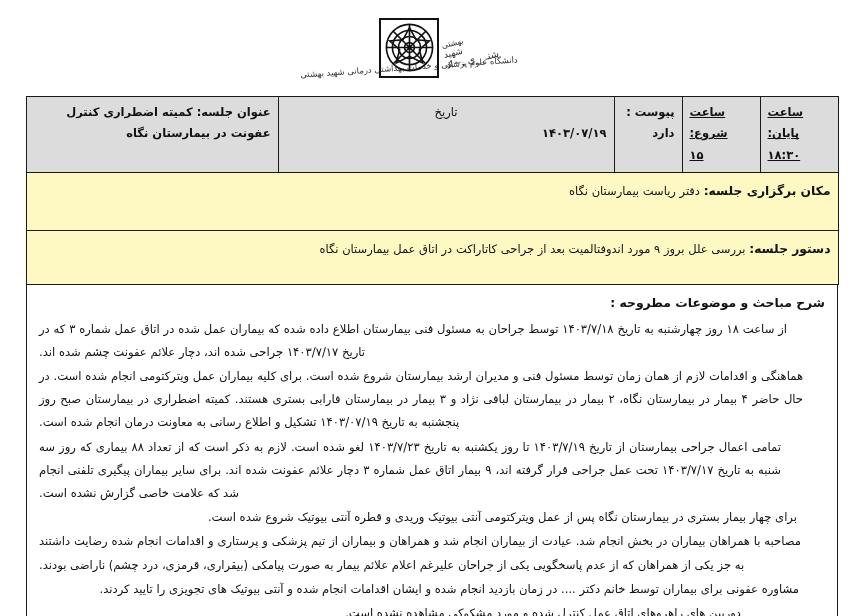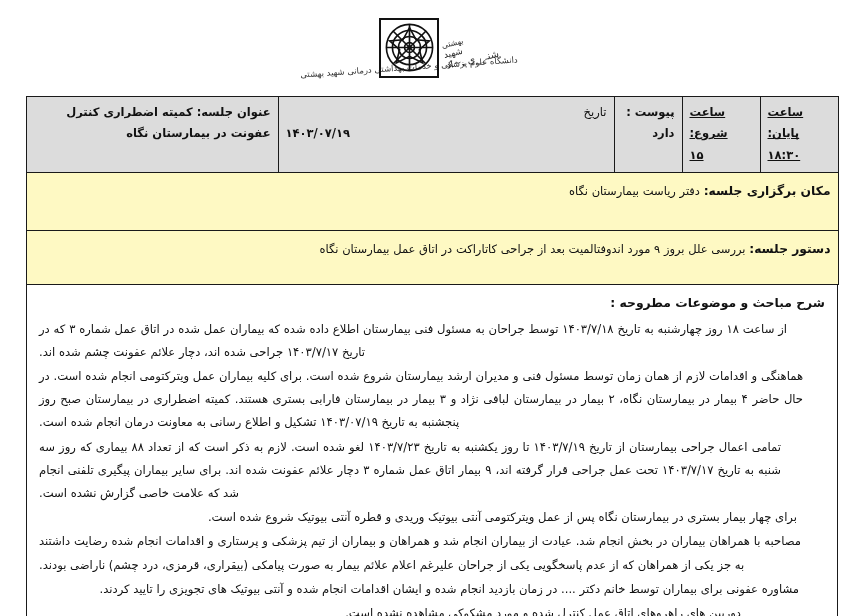--- a/index.html
+++ b/index.html
@@ -101,22 +101,22 @@
     font-weight: bold;
     font-size: 12.3px;
     line-height: 1.95;
     margin-top: 36px;
   }
   .cell-date {
     text-align: left;
     font-size: 12px;
     line-height: 1.95;
   }
-  .cell-date .dl { display: block; text-align: right; }
-  .cell-date .dv { display: block; text-align: left; font-weight: bold; }
+  .cell-date .dl { display: block; text-align: center; }
+  .cell-date .dv { display: block; text-align: right; font-weight: bold; }
 
   .cell-attach {
     text-align: right;
     font-weight: bold;
     font-size: 11.5px;
     line-height: 1.7;
   }
   .cell-attach .av { display: block; }
   .cell-start, .cell-end {
     text-align: left;

